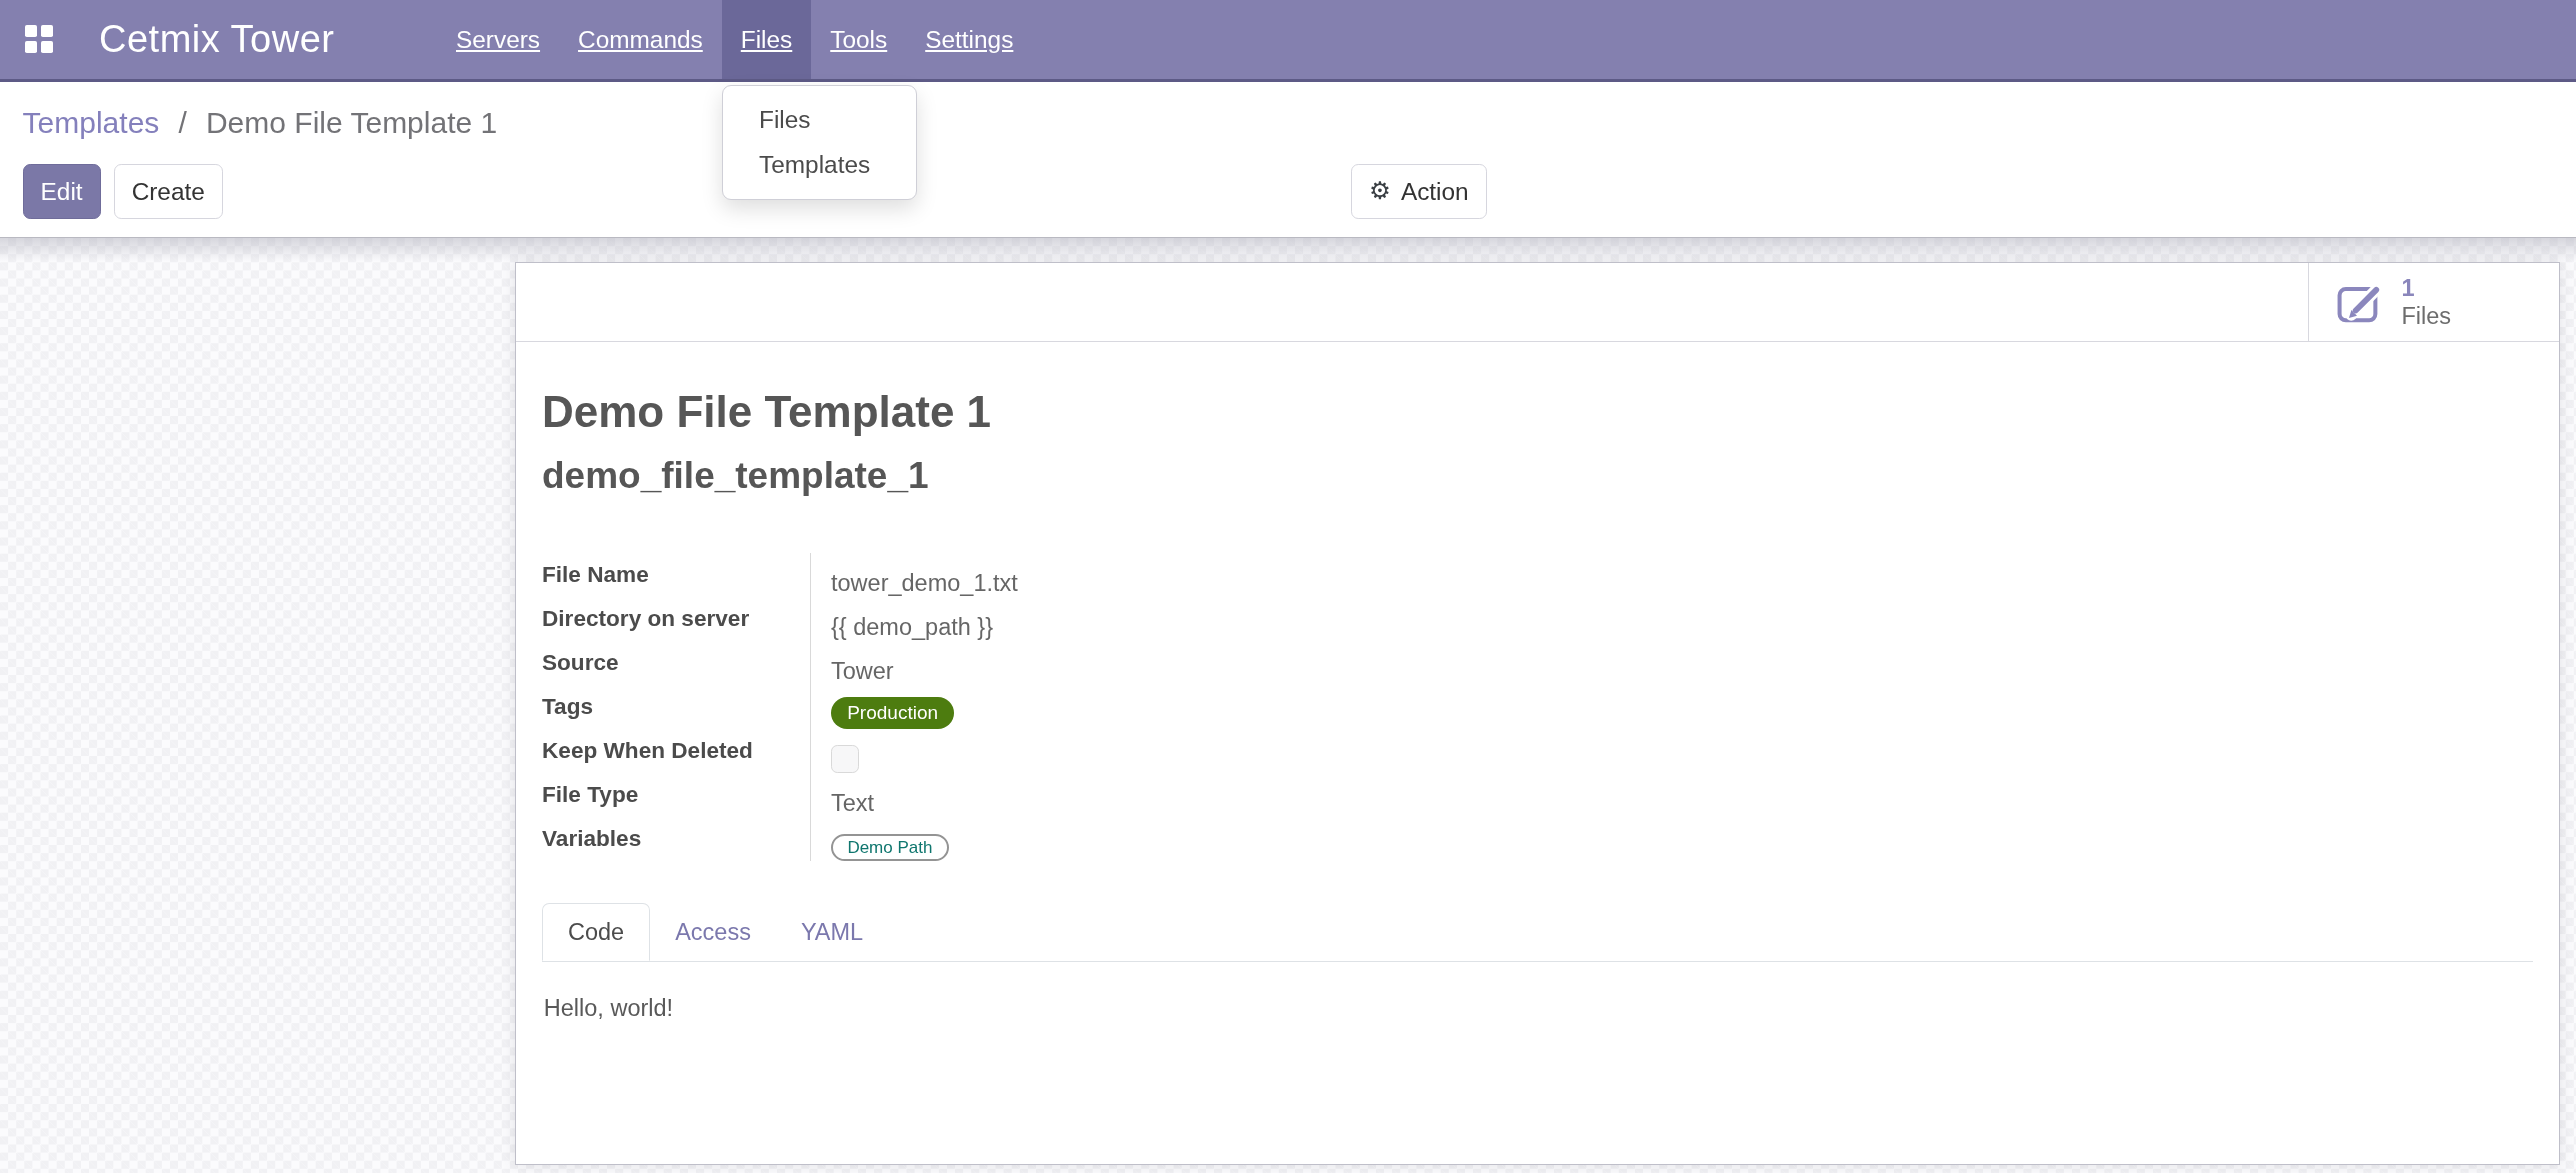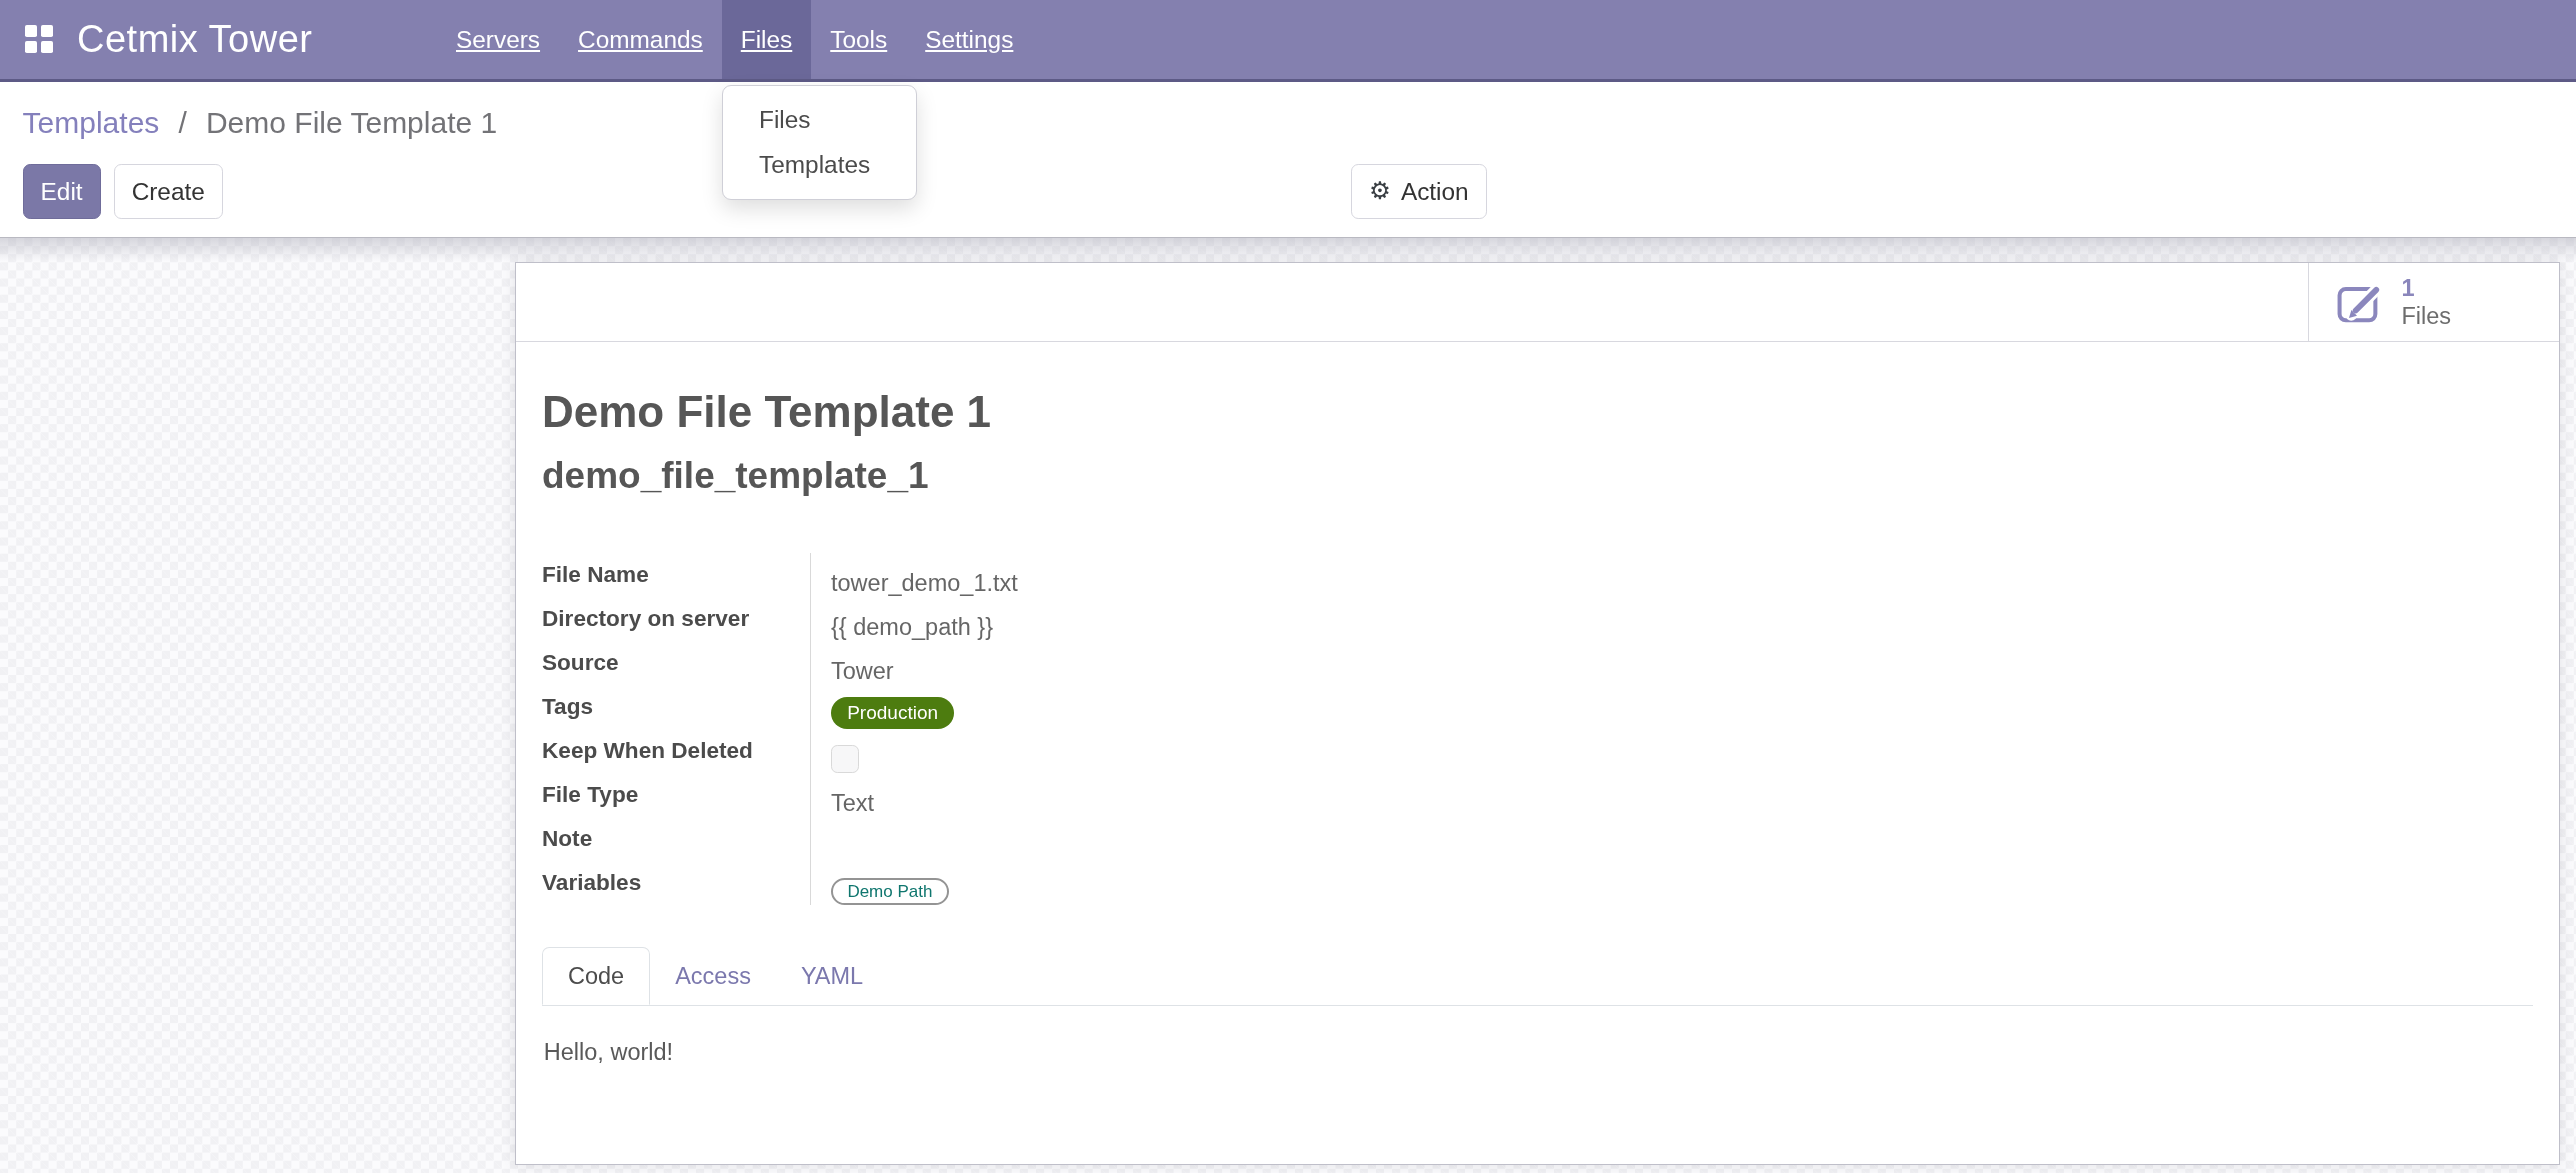--- a/index.html
+++ b/index.html
@@ -5,21 +5,21 @@
   html,body{margin:0;padding:0;background:#fff;}
   .screen{position:relative;width:2576px;height:1173px;overflow:hidden;
           font-family:"Liberation Sans",sans-serif;background:#fff;}
 
   
   .navbar{position:absolute;top:0;left:0;width:100%;height:82px;box-sizing:border-box;
           background:#8480af;border-bottom:3.6px solid #5d5a86;}
   .apps-icon{position:absolute;left:25px;top:25px;width:28px;height:28px;display:grid;
              grid-template-columns:11.7px 11.7px;grid-template-rows:11.7px 11.7px;gap:4.5px;cursor:pointer;}
   .apps-icon span{background:#fff;border-radius:1.8px;display:block;}
-  .brand{position:absolute;left:77px;top:0;height:84px;line-height:79px;color:#fff;
+  .brand{position:absolute;left:99px;top:0;height:84px;line-height:79px;color:#fff;
          font-size:38px;letter-spacing:0.5px;cursor:pointer;white-space:nowrap;}
   .nav-items{position:absolute;left:437px;top:0;height:79px;display:flex;}
   .nav-item{display:flex;align-items:center;padding:0 19px;color:#fff;font-size:24.4px;cursor:pointer;white-space:nowrap;text-decoration:underline;}
   .nav-item.active{background:#6b6899;}
 
   
   .dropdown{position:absolute;left:722px;top:85px;width:195px;background:#fff;z-index:50;
             border:0.9px solid #cfcfd7;border-radius:9px;box-shadow:0 9px 21.7px rgba(0,0,0,.13);
             padding:11.7px 0;box-sizing:border-box;}
   .dropdown-item{height:45px;display:flex;align-items:center;padding-left:36px;
@@ -171,24 +171,20 @@
                 <div class="checkbox"></div>
               </div>
             </div>
             <div class="frow">
               <div class="flabel">File Type</div>
               <div class="fvalue">
                 <span>Text</span>
               </div>
             </div>
             <div class="frow">
-              <div class="flabel">Note</div>
-              <div class="fvalue"></div>
-            </div>
-            <div class="frow">
               <div class="flabel">Variables</div>
               <div class="fvalue">
                 <span class="varpill">Demo Path</span>
               </div>
             </div>
           </div>
 
         <div class="tabs" id="tabs">
             <button class="tab active">Code</button>
             <button class="tab">Access</button>

